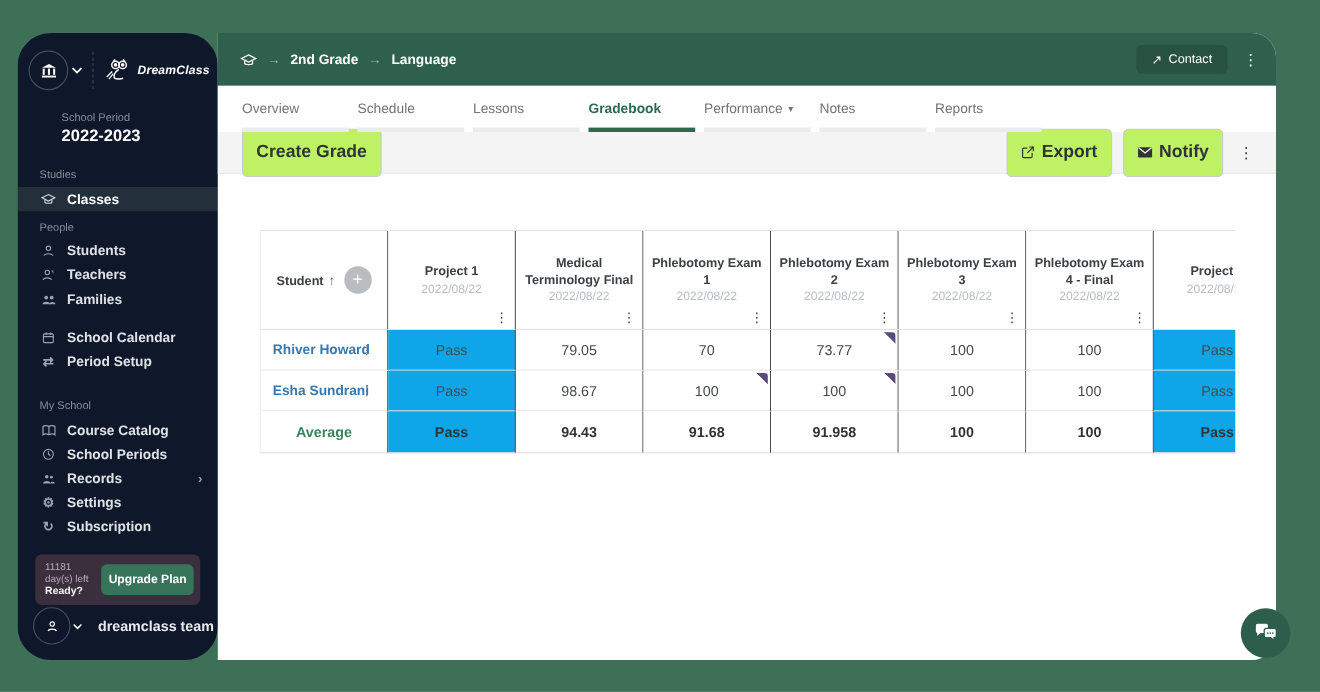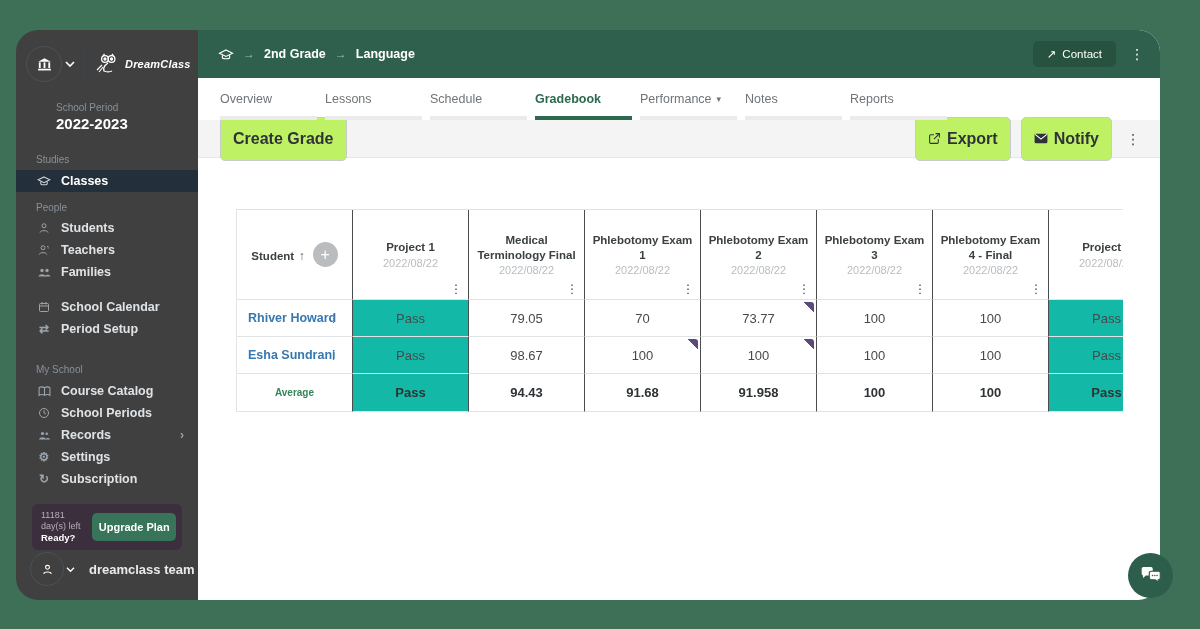--- a/index.html
+++ b/index.html
@@ -10,21 +10,21 @@
     position:relative;
   }
   
   .frame {
     position:absolute; left:16px; top:30px; width:1144px; height:570px;
     border-radius:22px; overflow:hidden;
   }
   
   .sidebar {
     position:absolute; left:0; top:0; width:182px; height:570px;
-    background:#404040; color:#dfe3e6; overflow:hidden;
+    background:#0f172a; color:#dfe3e6; overflow:hidden;border-radius:30px;
   }
   .sb-header { display:flex; align-items:center; padding:12px 0 0 10px; height:56px; }
   .sb-school-circle {
     width:36px; height:36px; border:1px solid #46525c; border-radius:50%;
     display:flex; align-items:center; justify-content:center; flex:none;
   }
   .sb-chev { margin-left:3px; flex:none; }
   .sb-divider { width:0; height:34px; border-left:1px dashed #3b4752; margin:0 9px 0 9px; }
   .sb-brand { display:flex; align-items:center; gap:5px; }
   .sb-brand-name { font-size:11px; font-weight:bold; font-style:italic; color:#fff; letter-spacing:.2px; }
@@ -92,37 +92,37 @@
   }
   .toolbar-right { margin-left:auto; display:flex; align-items:center; gap:10px; }
   .kebab-dark { color:#3c4043; font-size:14px; cursor:pointer; padding:0 4px; }
   
   .table-clip { position:absolute; left:38px; top:179px; width:887px; height:203px; overflow:hidden; }
   .grid {
     display:grid; grid-template-columns:repeat(8,116px); grid-template-rows:90px 37px 37px 38px;
     width:928px; border-top:1px solid #e2e3e4; border-left:1px solid #e2e3e4; border-bottom:1px solid #c7c9cb;
   }
   .cell { border-right:1px solid #494d50; border-bottom:1px solid #e2e3e4; position:relative; background:#fff; }
-  .cell.passbg { background:#14b8a6; }
+  .cell.passbg { background:#0ea5e9; }
   .hcell { display:flex; flex-direction:column; align-items:center; justify-content:center; text-align:center; padding:0 4px; }
   .hname { font-size:11.5px; font-weight:bold; color:#3b4043; line-height:1.25; }
   .hdate { font-size:11px; color:#b9bdc0; margin-top:2px; }
   .hkebab { position:absolute; right:6px; bottom:3px; color:#3c4043; font-size:12px; cursor:pointer; }
   .student-hcell { display:flex; flex-direction:row; align-items:center; justify-content:center; gap:8px; }
   .sort-arrow { color:#55595c; font-size:12px; }
   .add-btn {
     width:25px; height:25px; border-radius:50%; background:#b9bdbf; color:#fff; border:none;
     font-size:16px; line-height:23px; cursor:pointer; font-family:"Liberation Sans", sans-serif;
   }
   .vcell { display:flex; align-items:center; justify-content:center; font-size:13px; color:#46494c; }
   .scell { display:flex; align-items:center; padding-left:11px; font-size:12.5px; }
   .scell .sname { color:#3878b0; font-weight:bold; cursor:pointer; }
   .scell .skebab { position:absolute; right:13px; color:#6f7478; font-size:11px; cursor:pointer; }
   .avg-label { justify-content:center; padding-left:0; }
-  .avg-label .aname { color:#37835b; font-weight:bold; font-size:10px; }
+  .avg-label .aname { color:#37835b; font-weight:bold; font-size:13px; }
   .avg-row { font-weight:bold; color:#2f3335; }
   .corner {
     position:absolute; top:2px; right:2px; width:11px; height:11px;
     background:linear-gradient(225deg,#5c4a7a 46%,transparent 47%);
     border-radius:0 3px 0 2px;
   }
   
   .chat-fab {
     position:absolute; left:1128px; top:553px; width:45px; height:45px; border-radius:50%;
     background:#2d5e4b; display:flex; align-items:center; justify-content:center; cursor:pointer; z-index:5;
@@ -320,24 +320,24 @@
         </button>
         <span class="kebab-light">⋮</span>
       </div>
     </div>
 
     <nav class="tabs">
       <div class="tab">
           <span>Overview</span>
         </div>
       <div class="tab">
+          <span>Schedule</span>
+        </div>
+      <div class="tab">
           <span>Lessons</span>
-        </div>
-      <div class="tab">
-          <span>Schedule</span>
         </div>
       <div class="tab active">
           <span>Gradebook</span>
         </div>
       <div class="tab">
           <span>Performance</span>
           <span class="caret">▾</span>
         </div>
       <div class="tab">
           <span>Notes</span>

